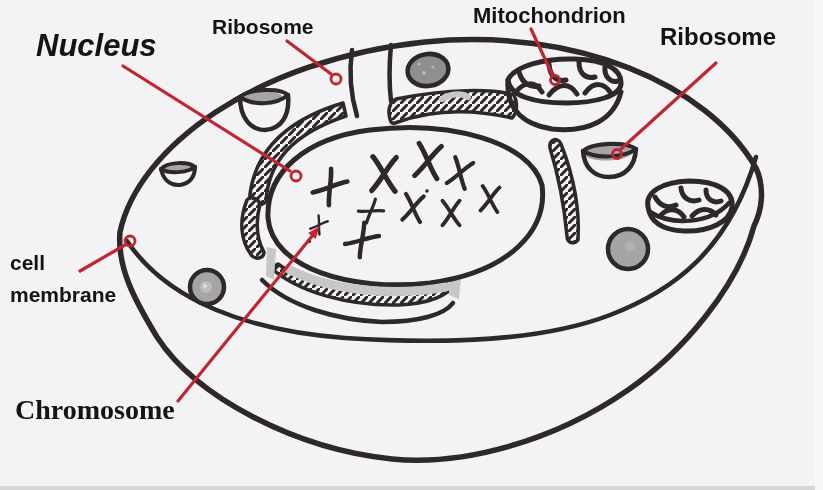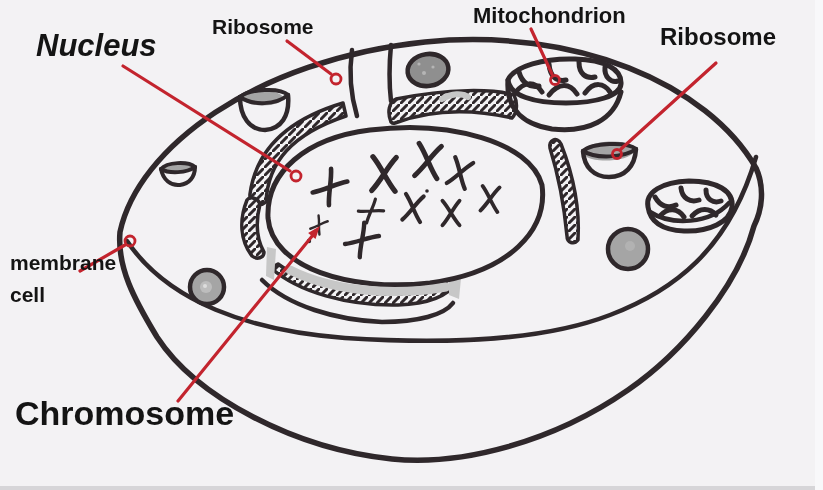--- a/index.html
+++ b/index.html
@@ -21,21 +21,21 @@
   .red{stroke:var(--pointer-red);stroke-width:3.2;fill:none;stroke-linecap:round;}
   .red-ring{stroke:var(--pointer-red);stroke-width:2.8;fill:none;}
   .red-fill{fill:var(--pointer-red);stroke:none;}
   .chrom{stroke:var(--ink);fill:none;stroke-width:4;stroke-linecap:round;}
   .label{position:absolute;color:var(--label-text);font-weight:700;white-space:nowrap;}
   .lbl-nucleus{left:36px;top:28px;font-size:31px;font-style:italic;}
   .lbl-cytoplasm{left:212px;top:15px;font-size:21px;}
   .lbl-mitochondrion{left:473px;top:3px;font-size:22px;}
   .lbl-ribosome{left:660px;top:23px;font-size:24px;}
   .lbl-membrane{left:10px;top:247px;font-size:21px;line-height:32px;}
-  .lbl-chromosome{left:15px;top:394px;font-size:34px;}
+  .lbl-chromosome{left:15px;top:394px;font-size:28px;font-family:Liberation Serif, serif;}
 </style>
 </head>
 <body>
 
 <div id="stage">
 
   <svg width="823" height="490" viewBox="0 0 823 490">
     <defs>
       <pattern id="hatch" width="8" height="8" patternUnits="userSpaceOnUse">
         <rect width="8" height="8" fill="#f3f2f4"></rect>
@@ -172,18 +172,18 @@
         <polygon class="red-fill" points="320,226 315.5,239.1 308.1,233.1"></polygon>
       </g>
     </g>
   </svg>
 
   <div class="label lbl-nucleus">Nucleus</div>
   <div class="label lbl-cytoplasm">Ribosome</div>
   <div class="label lbl-mitochondrion">Mitochondrion</div>
   <div class="label lbl-ribosome">Ribosome</div>
   <div class="label lbl-membrane">
+    <div>cell</div>
     <div>membrane</div>
-    <div>cell</div>
   </div>
   <div class="label lbl-chromosome">Chromosome</div>
 
 </div>
 
 </body></html>

